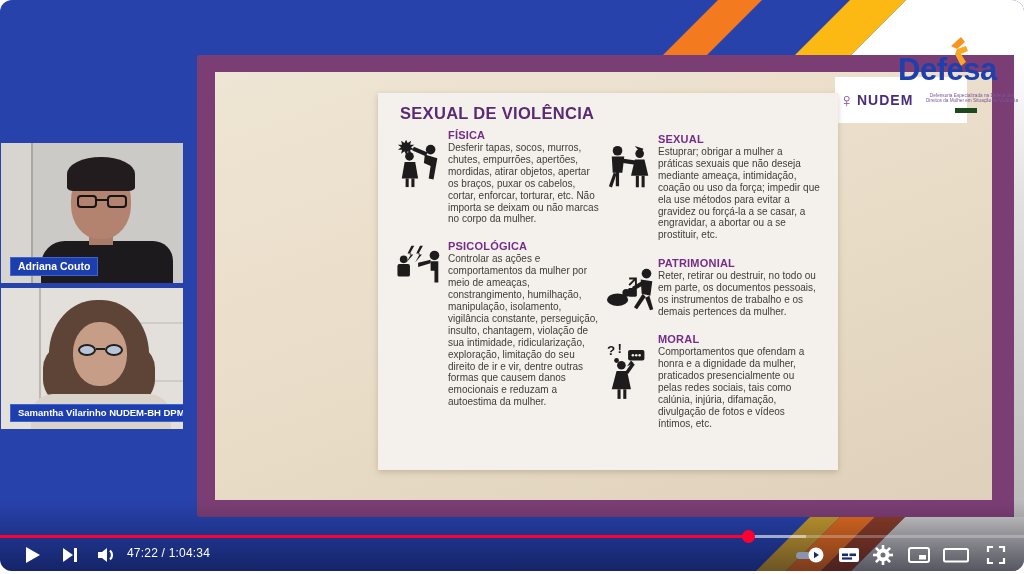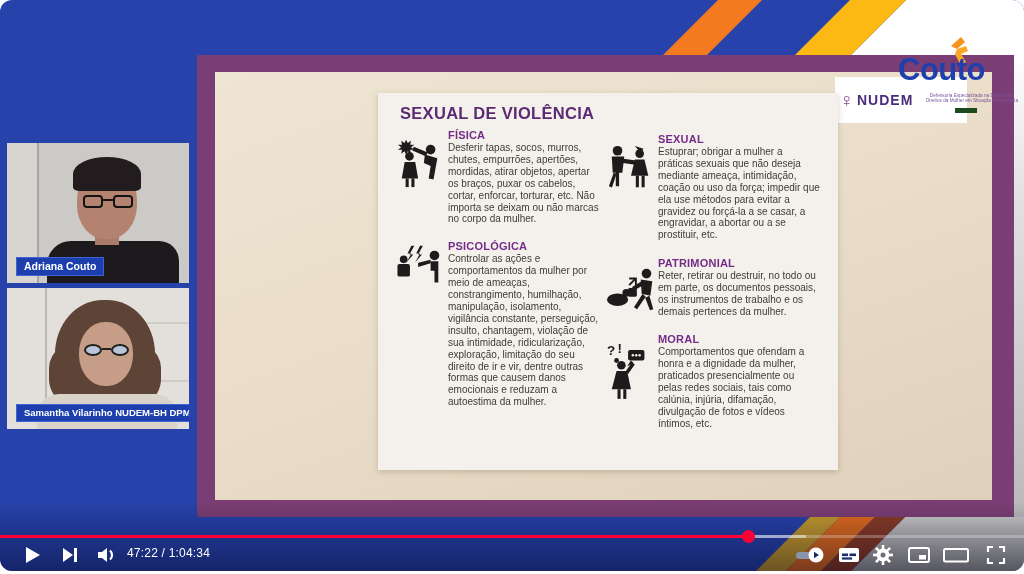--- a/index.html
+++ b/index.html
@@ -14,21 +14,21 @@
   .white-corner { left:906px; width:300px; background:#ffffff; }
   .right-sliver { position:absolute; left:1014px; top:55px; width:10px; height:462px; background:linear-gradient(#ffffff 0%, #e2e2e2 30%, #b9b9b9 100%); }
   .bottom-strip { position:absolute; left:0; top:517px; width:1024px; height:54px; overflow:hidden; }
   .bdiag { position:absolute; top:0; height:56px; transform:skewX(-45deg); transform-origin:0 0; }
   .stripe-tan { left:810px; width:30px; background:#c49a2e; }
   .stripe-orange-b { left:840px; width:35px; background:#e06b1f; }
   .stripe-maroon { left:875px; width:30px; background:#8a3c26; }
   .gray-corner { left:905px; width:400px; background:linear-gradient(#c9c9c9,#9d9d9d); }
 
   
-  .tile { position:absolute; left:7px; width:182px; overflow:hidden; background:#cccac7; }
+  .tile { position:absolute; left:1px; width:182px; overflow:hidden; background:#cccac7; }
   .tile1 { top:143px; height:140px; }
   .tile2 { top:288px; height:141px; background:#e3e0db; }
   .doorline { position:absolute; background:#aaa7a2; }
   .panel-line { position:absolute; background:#cfccc6; }
   .shoulders1 { position:absolute; left:40px; top:98px; width:132px; height:50px; background:#1d1a1e; border-radius:24px 20px 0 0; }
   .neck1 { position:absolute; left:88px; top:86px; width:24px; height:16px; background:#a87c69; }
   .head1 { position:absolute; left:70px; top:22px; width:60px; height:74px; background:#b3836f; border-radius:48% 48% 46% 46%; }
   .hair1 { position:absolute; left:66px; top:14px; width:68px; height:34px; background:#231c1e; border-radius:50% 50% 10% 10%; }
   .glasses1 { position:absolute; left:76px; top:52px; width:50px; height:14px; }
   .glasses1 .lens { position:absolute; top:0; width:20px; height:13px; border:2px solid #141414; border-radius:4px; }
@@ -257,21 +257,21 @@
         </div>
       </div>
     </div>
   </div>
 
   <div class="facibe">
     <svg class="facibe-flame" width="32" height="34" viewBox="0 0 32 34">
       <path d="M6 12l10-9 4 5-8 7z" fill="#f7941d"></path>
       <path d="M12 15l9-3 2 5-7 3 5 8-5 4-6-12z" fill="#f9a825"></path>
     </svg>
-    <div class="facibe-text">Couto</div>
+    <div class="facibe-text">Defesa</div>
   </div>
 
   <div class="controls-shade"></div>
 
   <div class="progress">
     <div class="track"></div>
     <div class="buffer" style="width:806px;"></div>
     <div class="played" style="width:749px;"></div>
     <div class="scrubber" style="left:742px;"></div>
   </div>

